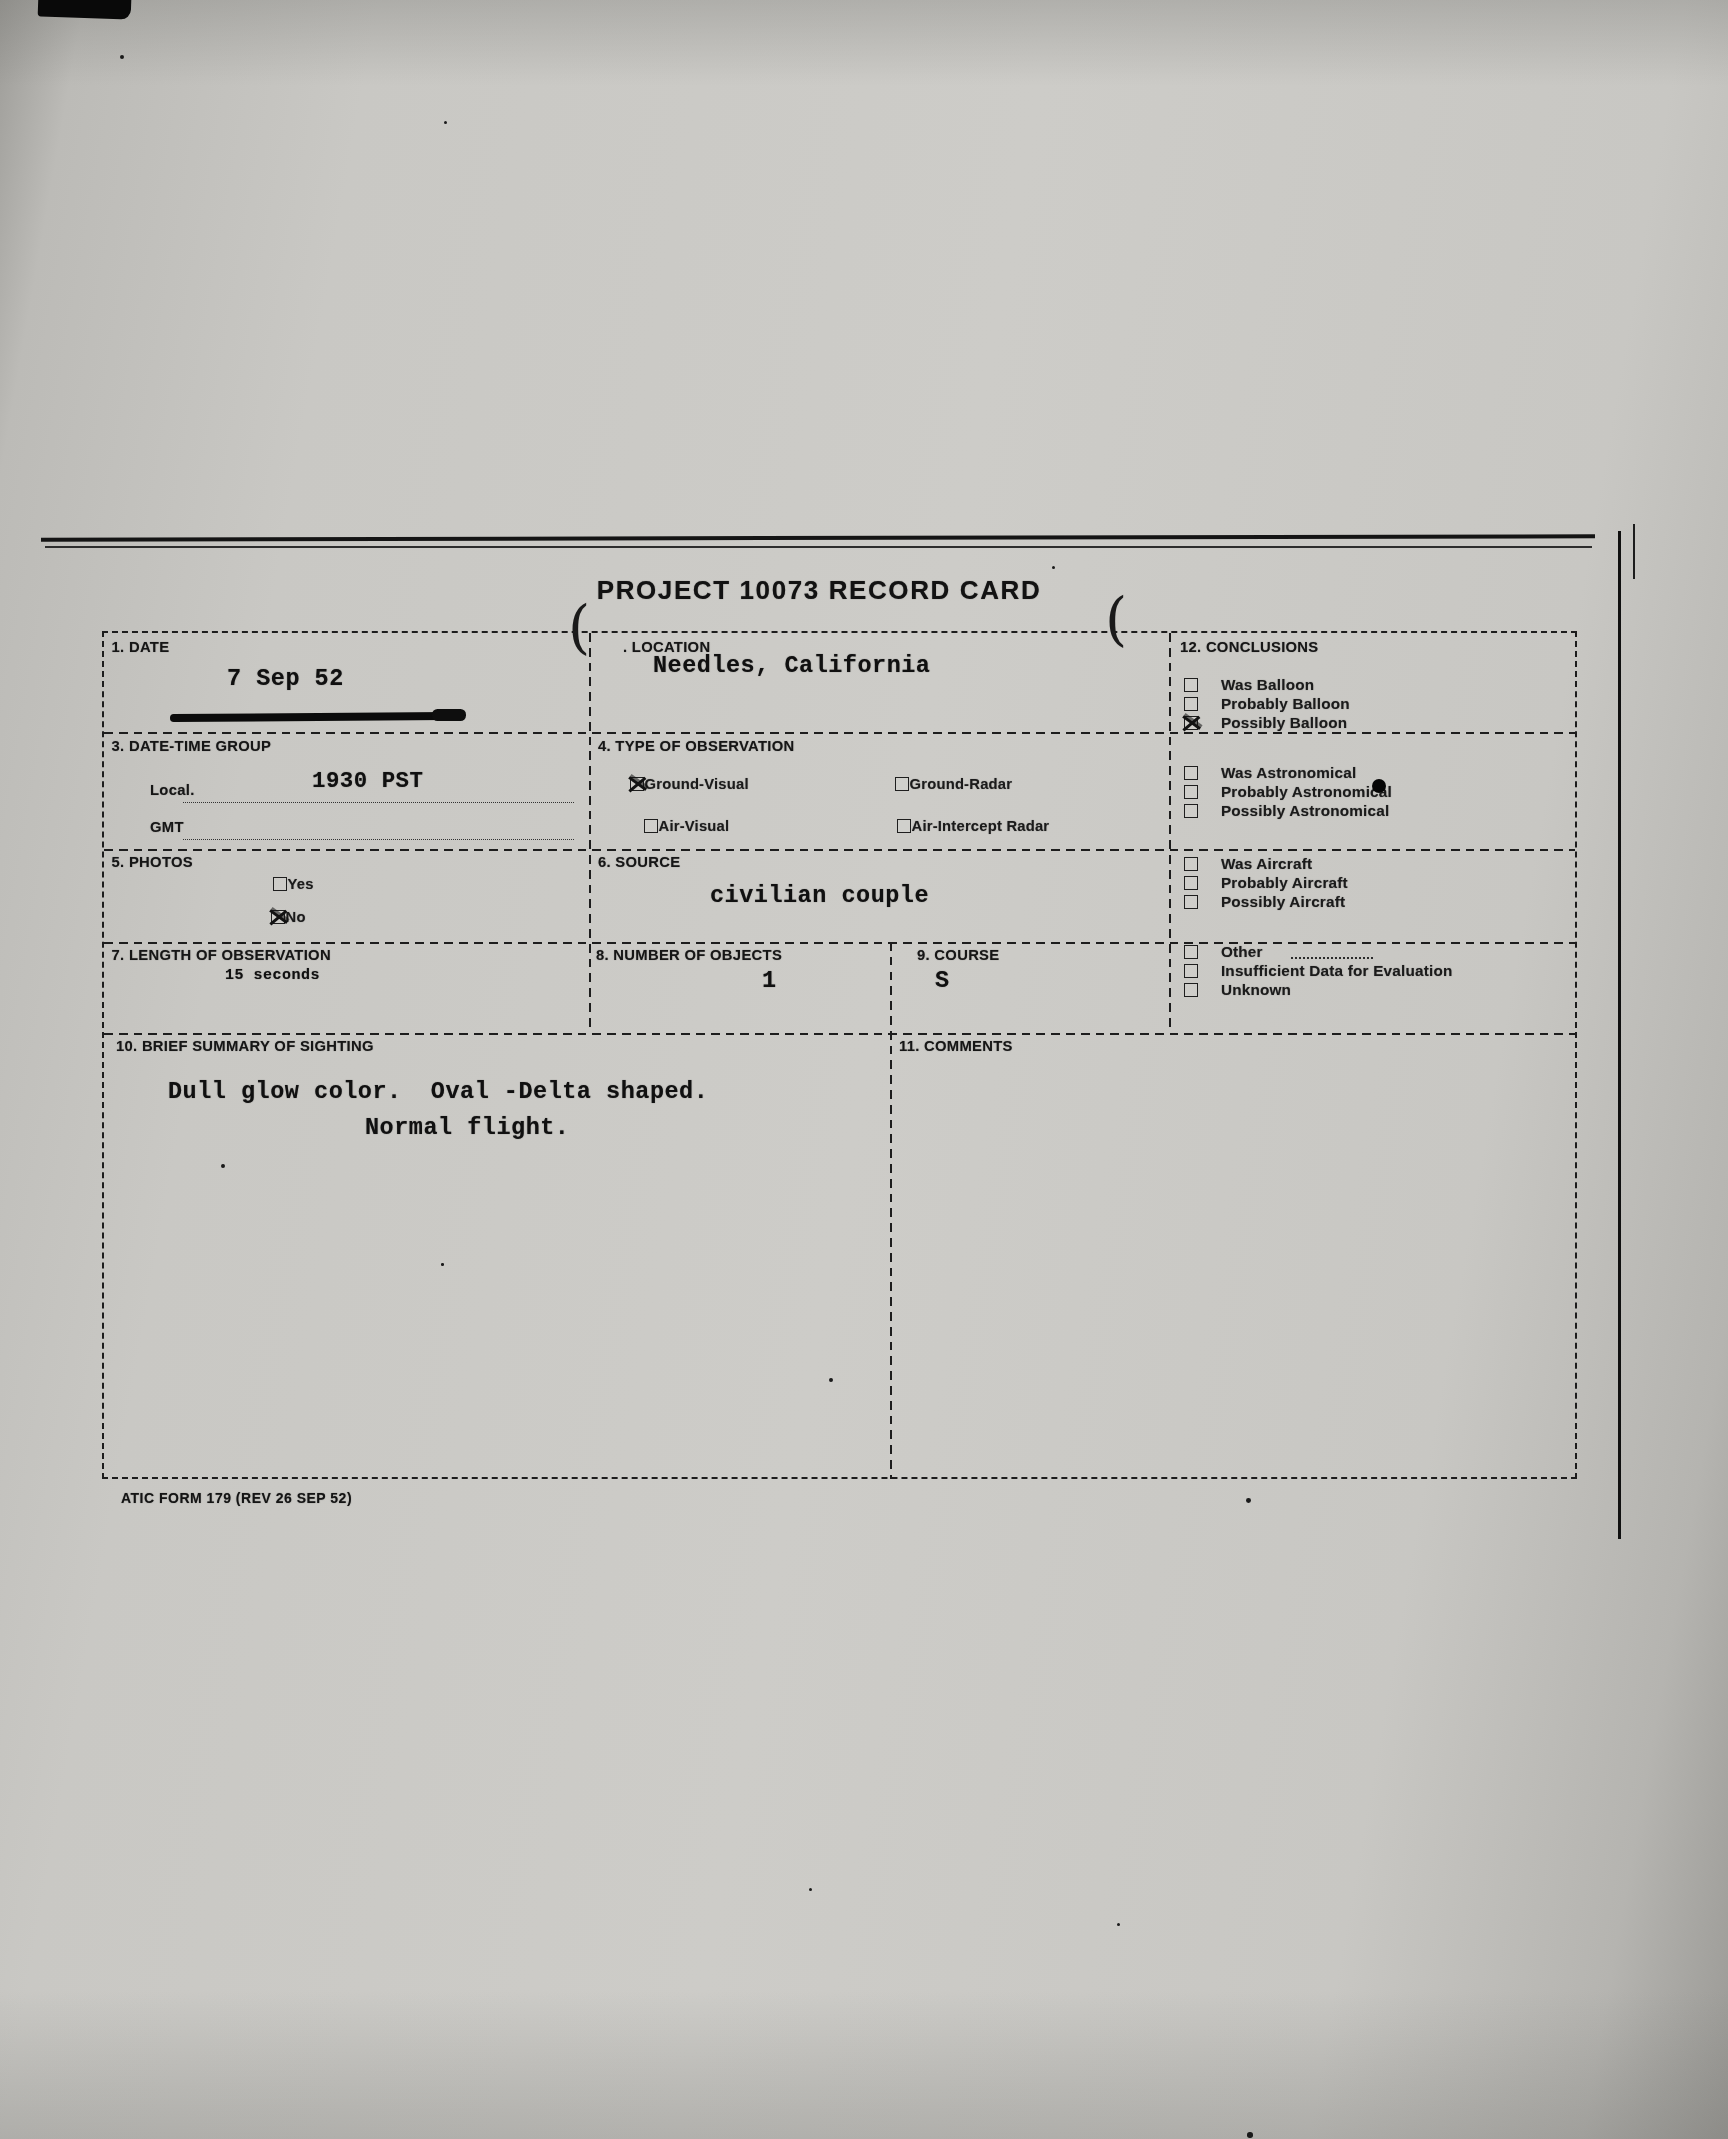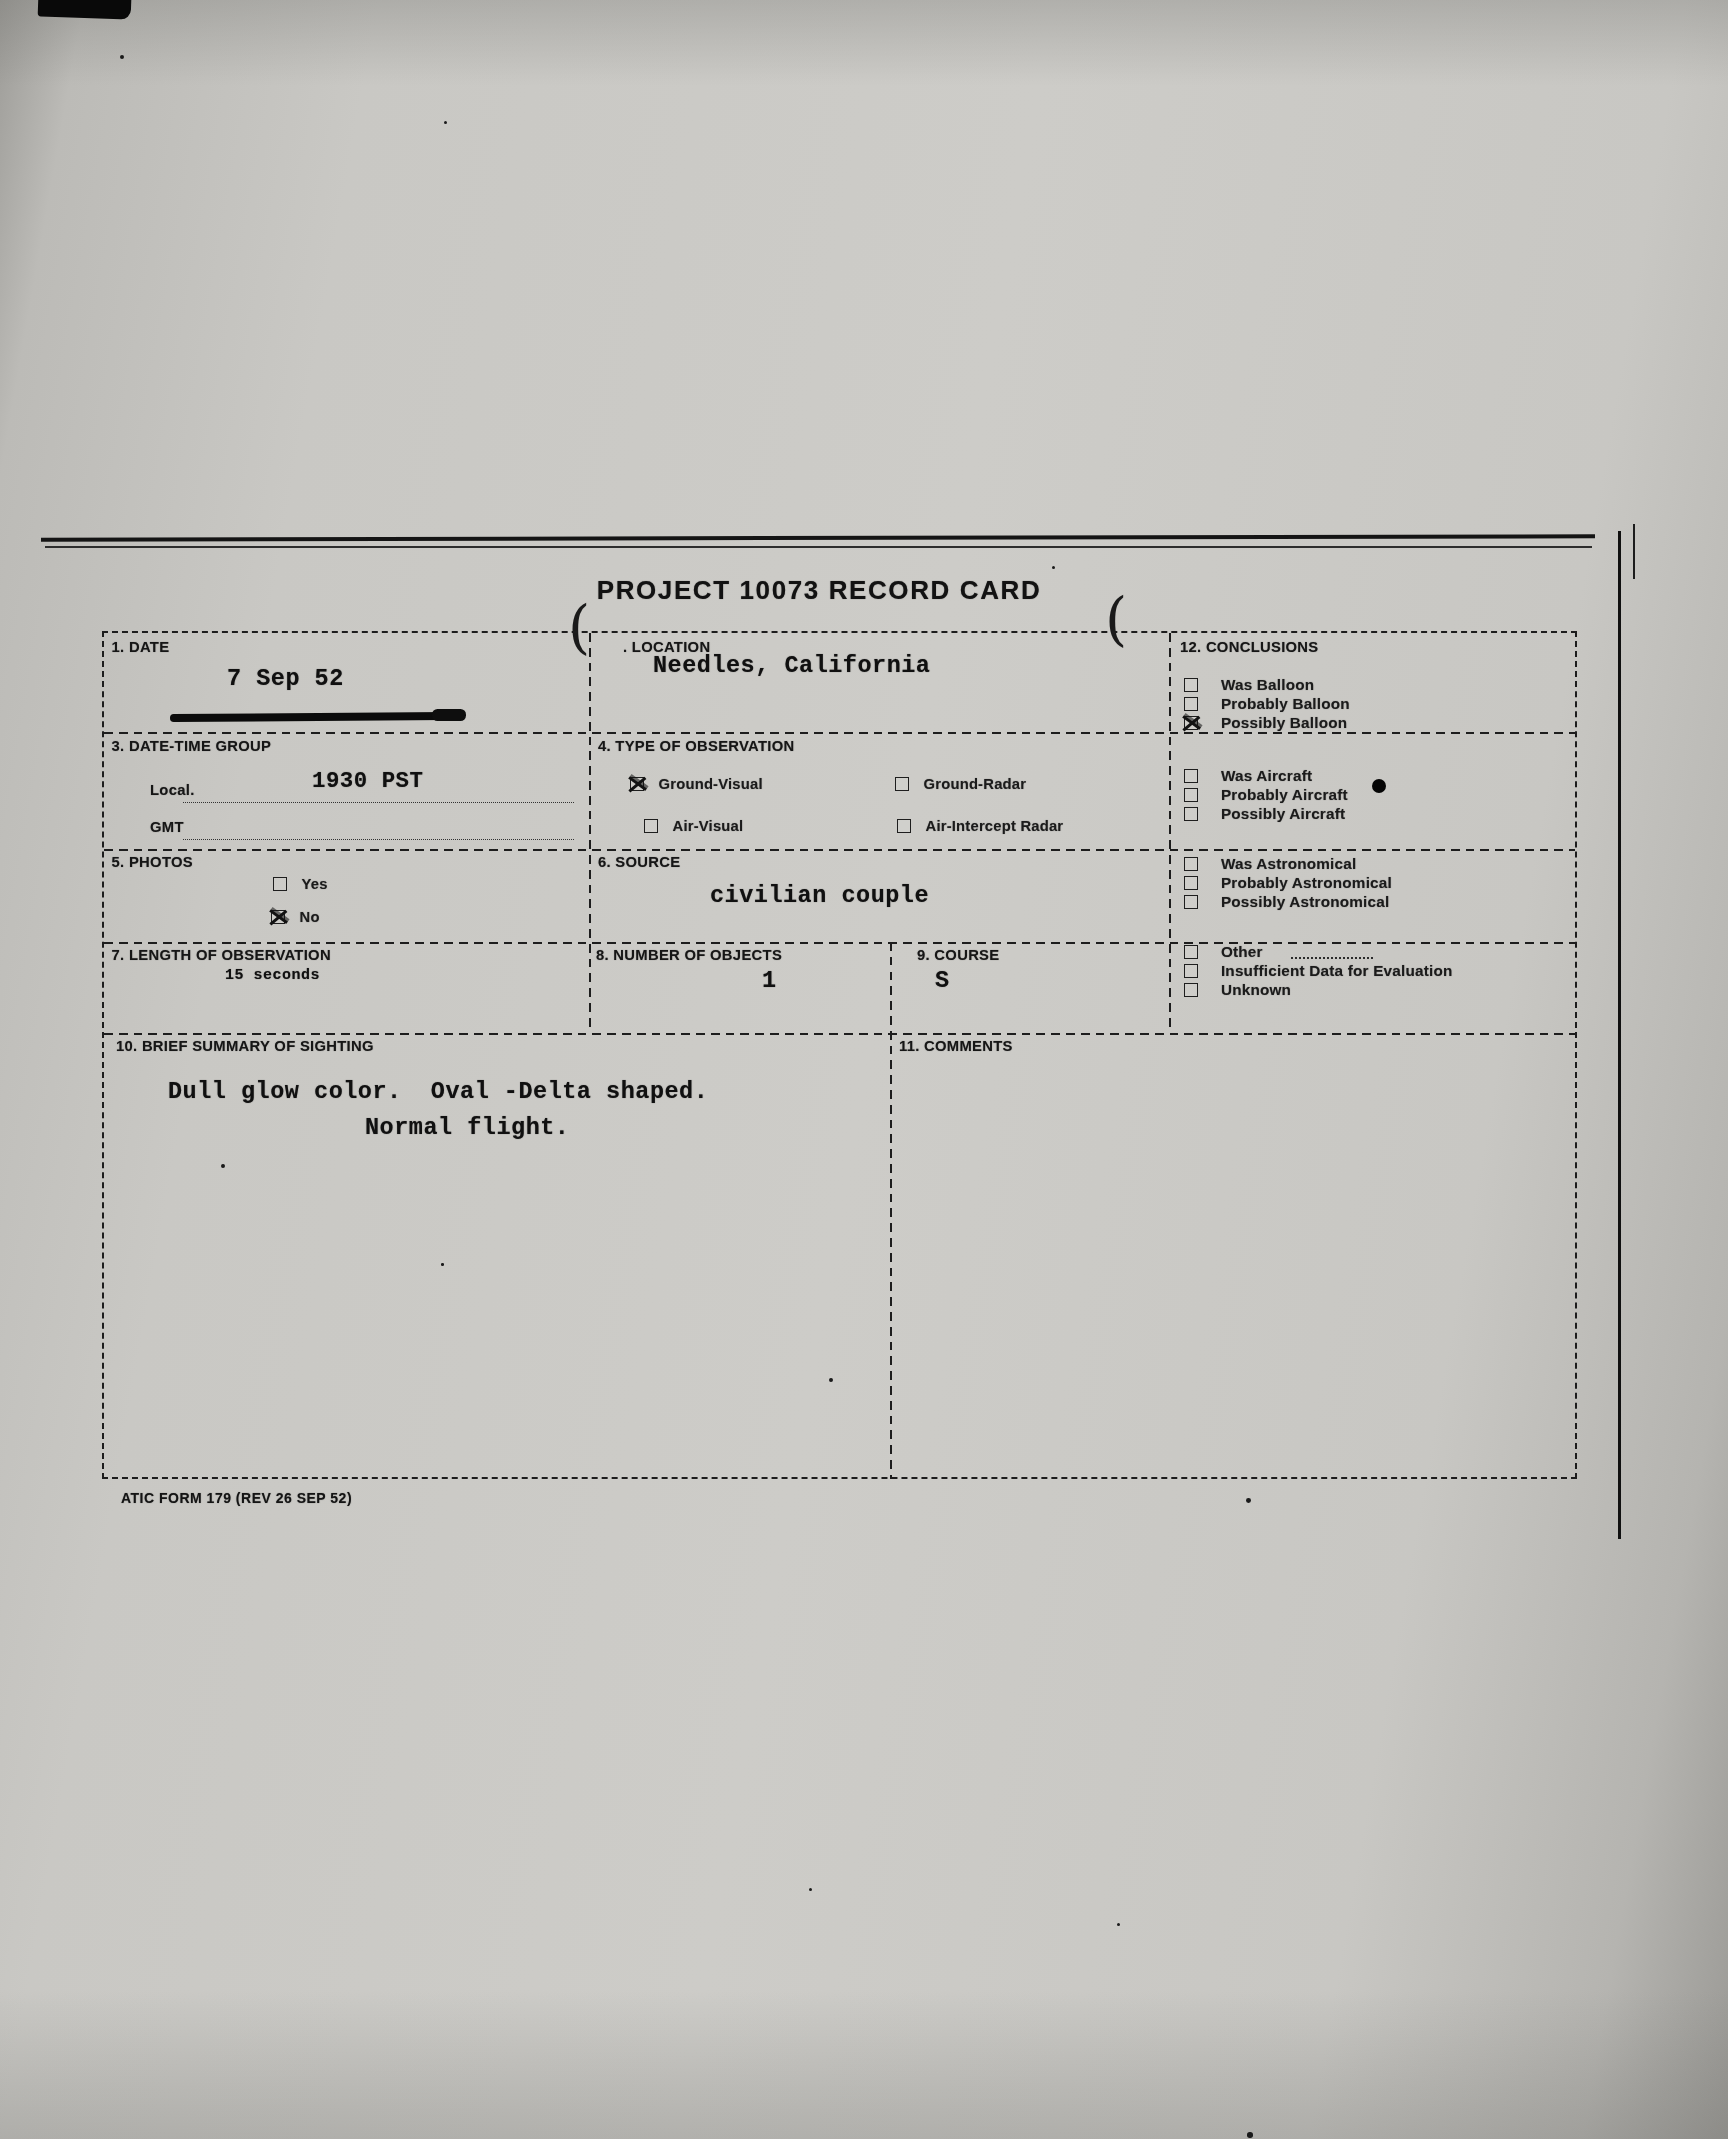--- a/index.html
+++ b/index.html
@@ -19,21 +19,21 @@
          font-size:26px;font-weight:700;letter-spacing:1.6px;color:#121212;
          text-shadow:0 0 1.1px rgba(25,25,25,.55);}
   .footer{position:absolute;left:121px;top:1490px;font-size:14px;font-weight:700;
           letter-spacing:0.5px;color:#141414;text-shadow:0 0 1.1px rgba(25,25,25,.5);}
   .toprule1{position:absolute;left:41px;top:536px;width:1554px;height:4.4px;background:#141414;transform:rotate(-.12deg);}
   .toprule2{position:absolute;left:45px;top:546px;width:1547px;height:1.6px;background:#2d2d2d;}
   .card{position:absolute;left:102px;top:631px;width:1475px;height:848px;
         border:2.2px dashed #1c1c1c;box-sizing:border-box;}
   .hdash{position:absolute;height:2.2px;background:repeating-linear-gradient(90deg,#1d1d1d 0 8.7px,rgba(0,0,0,0) 8.7px 14.8px);}
   .vdash{position:absolute;width:2.2px;background:repeating-linear-gradient(180deg,#1d1d1d 0 8.7px,rgba(0,0,0,0) 8.7px 14.8px);}
-  .opt{position:absolute;display:flex;align-items:center;gap:15px;}
+  .opt{position:absolute;display:flex;align-items:center;gap:1px;}
   .olab{font-weight:700;font-size:14.8px;letter-spacing:0.2px;text-shadow:0 0 1.1px rgba(30,30,30,.45);white-space:nowrap;}
   .cbox{position:relative;width:11.5px;height:11.5px;border:1.6px solid #1e1e1e;flex:none;background:rgba(255,255,255,.08);}
   .cbox.checked::before{content:"";position:absolute;left:-4.4px;top:3.8px;width:21px;height:3.3px;background:#121212;
         transform:rotate(36deg);box-shadow:0 -2.7px 0 rgba(18,18,18,.55);}
   .cbox.checked::after{content:"";position:absolute;left:-4.4px;top:4.4px;width:21px;height:3.3px;background:#121212;
         transform:rotate(-40deg);}
   .concl{position:absolute;left:1065px;top:0;width:405px;height:400px;padding-left:11px;box-sizing:border-box;}
   .cgroup{margin:0;}
   .citem{display:flex;align-items:center;gap:23px;height:19px;padding-left:4.4px;}
   .clab{font-size:15.3px;font-weight:700;letter-spacing:0.2px;text-shadow:0 0 1.1px rgba(30,30,30,.45);white-space:nowrap;}
@@ -158,47 +158,47 @@
         <div class="citem">
           <span class="cbox"></span>
           <span class="clab">Probably Balloon</span>
         </div>
         <div class="citem">
           <span class="cbox checked"></span>
           <span class="clab">Possibly Balloon</span>
         </div>
       </div>
 
+      <div class="cgroup" style="margin-top:31px;">
+        <div class="citem">
+          <span class="cbox"></span>
+          <span class="clab">Was Astronomical</span>
+        </div>
+        <div class="citem">
+          <span class="cbox"></span>
+          <span class="clab">Probably Astronomical</span>
+        </div>
+        <div class="citem">
+          <span class="cbox"></span>
+          <span class="clab">Possibly Astronomical</span>
+        </div>
+      </div>
+
       <div class="cgroup" style="margin-top:34px;">
         <div class="citem">
           <span class="cbox"></span>
           <span class="clab">Was Aircraft</span>
         </div>
         <div class="citem">
           <span class="cbox"></span>
           <span class="clab">Probably Aircraft</span>
         </div>
         <div class="citem">
           <span class="cbox"></span>
           <span class="clab">Possibly Aircraft</span>
-        </div>
-      </div>
-
-      <div class="cgroup" style="margin-top:31px;">
-        <div class="citem">
-          <span class="cbox"></span>
-          <span class="clab">Was Astronomical</span>
-        </div>
-        <div class="citem">
-          <span class="cbox"></span>
-          <span class="clab">Probably Astronomical</span>
-        </div>
-        <div class="citem">
-          <span class="cbox"></span>
-          <span class="clab">Possibly Astronomical</span>
         </div>
       </div>
 
       <div class="cgroup" style="margin-top:31px;">
         <div class="citem">
           <span class="cbox"></span>
           <span class="clab">Other</span>
           <span class="cdots"></span>
         </div>
         <div class="citem">

